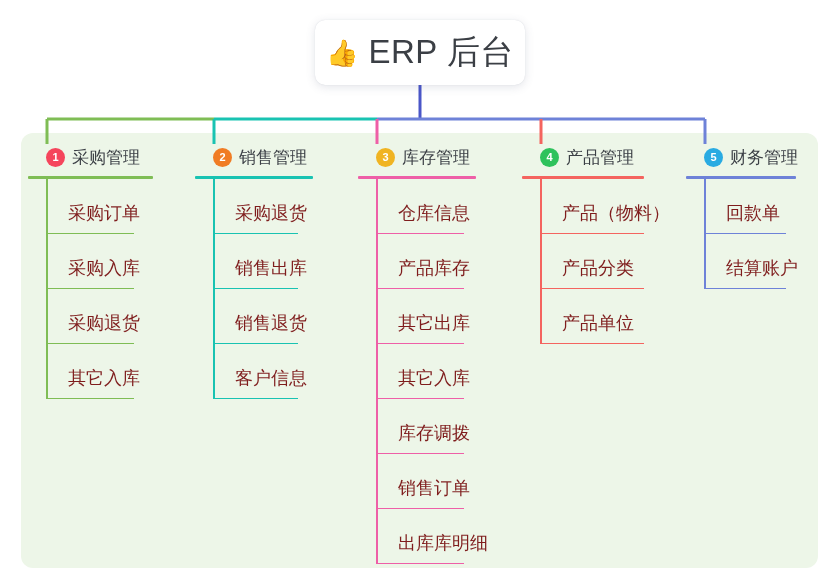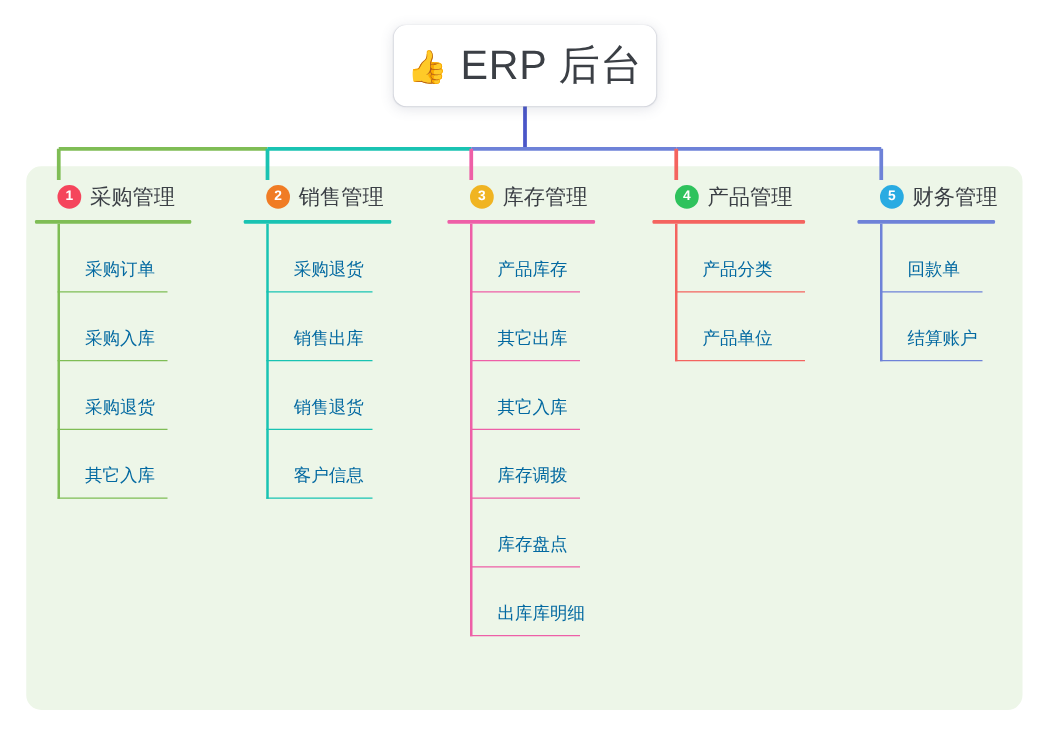--- a/index.html
+++ b/index.html
@@ -125,22 +125,22 @@
   }
   .item {
     position: relative;
     height: 55px;
     box-sizing: border-box;
   }
   .item-label {
     position: absolute;
     left: 22px;
     bottom: 9px;
-    font-size: 14px;
-    color: #0369a1;
+    font-size: 18px;
+    color: #7f1d1d;
     white-space: nowrap;
   }
   .item-rule {
     position: absolute;
     left: 0;
     bottom: 0;
     height: 1.5px;
   }
 </style>
 </head>
@@ -225,54 +225,62 @@
       </div>
       <div class="column" style="left: 358px; width: 118px;">
         <div class="col-head">
           <span class="badge" style="background: rgb(240, 180, 34);">3</span>
           <span class="col-title">库存管理</span>
         </div>
         <div class="head-rule" style="background: rgb(238, 95, 167); width: 118px;"></div>
         <div class="items">
           <div class="spine" style="background: rgb(238, 95, 167);"></div>
           <div class="item">
+            <span class="item-label">仓库信息</span>
+            <div class="item-rule" style="background: rgb(238, 95, 167); width: 88px;"></div>
+          </div>
+          <div class="item">
             <span class="item-label">产品库存</span>
             <div class="item-rule" style="background: rgb(238, 95, 167); width: 88px;"></div>
           </div>
           <div class="item">
             <span class="item-label">其它出库</span>
             <div class="item-rule" style="background: rgb(238, 95, 167); width: 88px;"></div>
           </div>
           <div class="item">
             <span class="item-label">其它入库</span>
             <div class="item-rule" style="background: rgb(238, 95, 167); width: 88px;"></div>
           </div>
           <div class="item">
             <span class="item-label">库存调拨</span>
             <div class="item-rule" style="background: rgb(238, 95, 167); width: 88px;"></div>
           </div>
           <div class="item">
-            <span class="item-label">库存盘点</span>
+            <span class="item-label">销售订单</span>
             <div class="item-rule" style="background: rgb(238, 95, 167); width: 88px;"></div>
           </div>
           <div class="item">
             <span class="item-label">出库库明细</span>
             <div class="item-rule" style="background: rgb(238, 95, 167); width: 88px;"></div>
           </div>
         </div>
       </div>
       <div class="column" style="left: 522px; width: 122px;">
         <div class="col-head">
           <span class="badge" style="background: rgb(46, 194, 92);">4</span>
           <span class="col-title">产品管理</span>
         </div>
         <div class="head-rule" style="background: rgb(244, 100, 95); width: 122px;"></div>
         <div class="items">
           <div class="spine" style="background: rgb(244, 100, 95);"></div>
           <div class="item">
+            <span class="item-label">产品（物料）</span>
+            <div class="item-rule" style="background: rgb(244, 100, 95); width: 104px;"></div>
+          </div>
+          <div class="item">
             <span class="item-label">产品分类</span>
             <div class="item-rule" style="background: rgb(244, 100, 95); width: 104px;"></div>
           </div>
           <div class="item">
             <span class="item-label">产品单位</span>
             <div class="item-rule" style="background: rgb(244, 100, 95); width: 104px;"></div>
           </div>
         </div>
       </div>
       <div class="column" style="left: 686px; width: 110px;">

